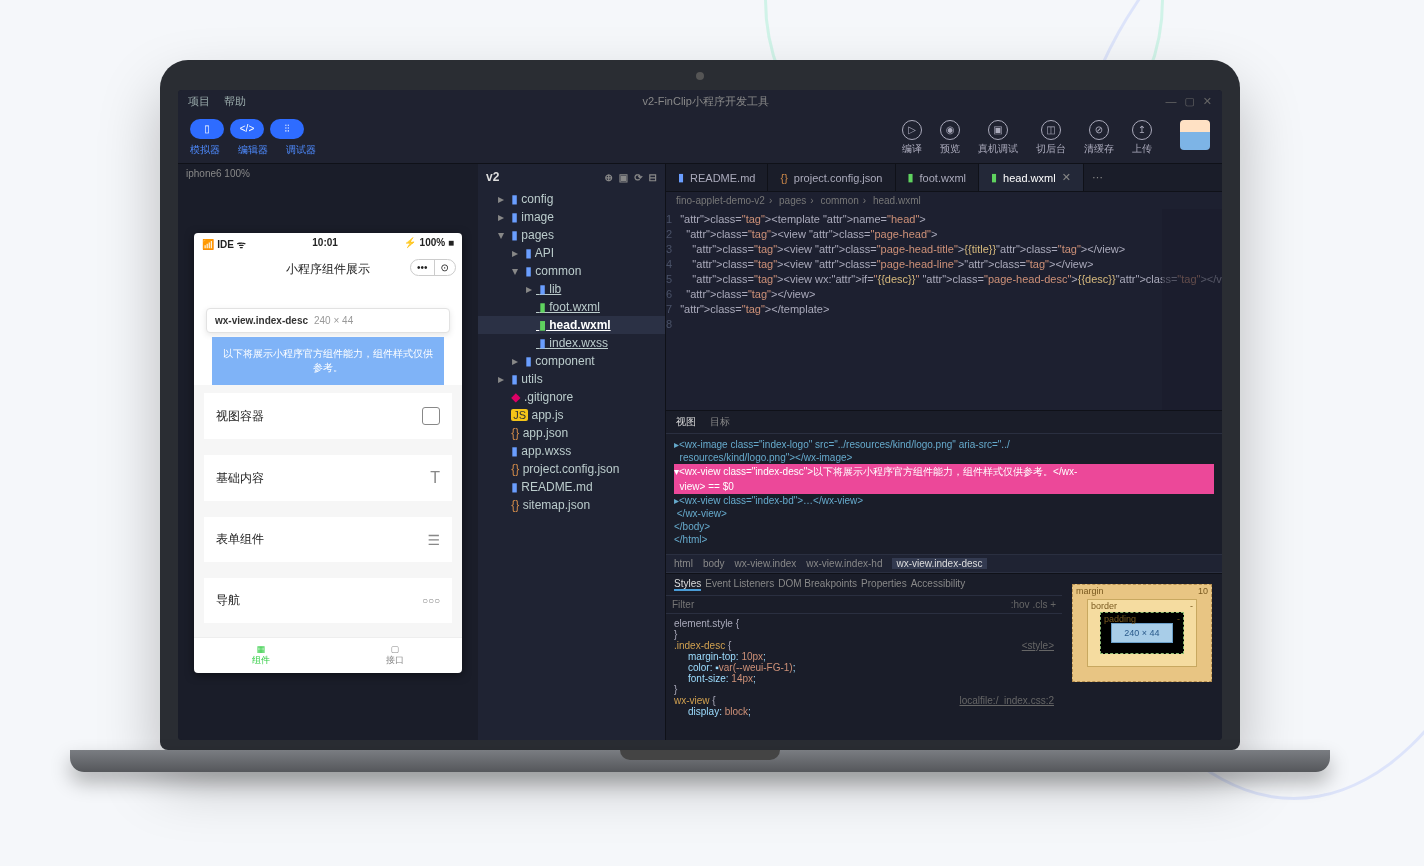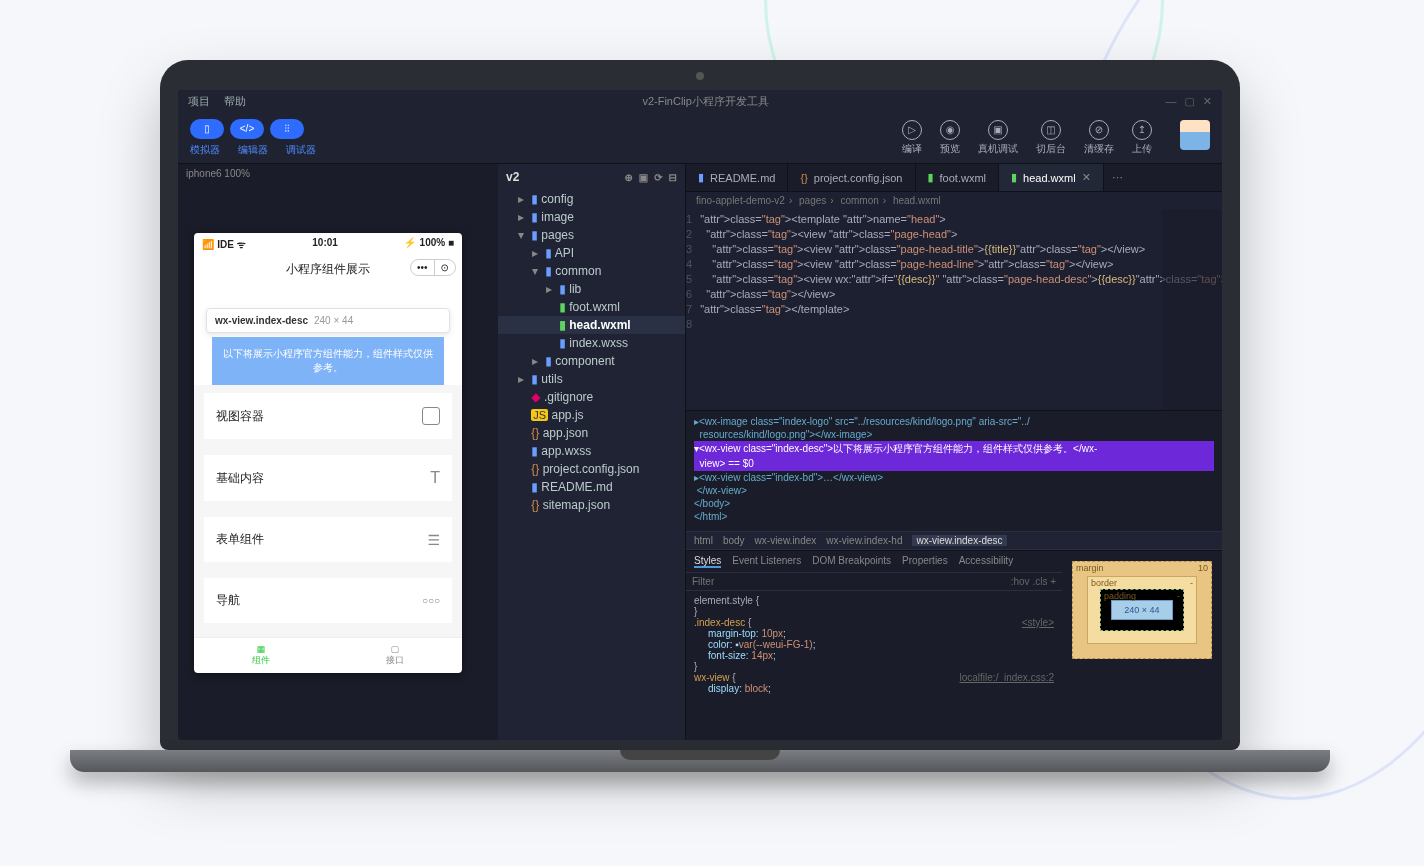--- a/index.html
+++ b/index.html
@@ -49,28 +49,28 @@
 .tip i { color: #999; font-style: normal; }
 .hl-block { background: #7fb3f7; color: #fff; margin: 0 18px; padding: 10px; font-size: 10px; text-align: center; line-height: 1.4; font-family: Liberation Serif, serif; }
 .menu-list { padding: 8px 10px; display: flex; flex-direction: column; gap: 16px; flex: 1; background: #f6f6f6; }
 .menu-item { background: #fff; padding: 14px 12px; display: flex; justify-content: space-between; align-items: center; font-size: 12px; }
 .menu-ic { width: 18px; height: 18px; border: 1.5px solid #888; }
 .tabbar { display: flex; border-top: 1px solid #eee; }
 .tabbar div { flex: 1; text-align: center; padding: 6px; font-size: 9px; color: #888; }
 .tabbar .active { color: #2ecc40; }
 
 
-.tree-col { width: 188px; background: #1f2333; border-right: 1px solid #0f1118; font-size: 12px; color: #bcc; margin-left: 20px; }
+.tree-col { width: 188px; background: #1f2333; border-right: 1px solid #0f1118; font-size: 12px; color: #bcc; }
 .tree-head { padding: 6px 8px; display: flex; justify-content: space-between; align-items: center; font-weight: 600; color: #ddd; }
 .tree-icons { display: flex; gap: 6px; color: #888; font-size: 10px; }
 .tree ul { list-style: none; }
 .tree li { padding: 2px 0 2px 8px; white-space: nowrap; cursor: default; }
 .tree .indent1 { padding-left: 20px; }
 .tree .indent2 { padding-left: 34px; }
-.tree .indent3 { padding-left: 48px; }
+.tree .indent3 { padding-left: 48px; text-decoration: underline; }
 .car { color: #888; display: inline-block; width: 10px; }
 .fold { color: #6a9eff; }
 .f-md { color: #6a9eff; }
 .f-js { background: #f5c518; color: #333; font-size: 11px; padding: 0 2px; border-radius: 2px; }
 .f-wx { color: #5fd35f; }
 .f-css { color: #6a9eff; }
 .f-json { color: #d08a4a; }
 .sel { background: #2b3145; color: #fff; font-weight: 600; }
 
 
@@ -90,30 +90,30 @@
 .lines { padding: 4px 0 0; }
 .lines div { height: 15px; white-space: pre; }
 .str { color: #ce9178; }
 .var { color: #d7ba7d; }
 .minimap { position: absolute; right: 0; top: 0; width: 60px; height: 100%; background: #1a1d2b; opacity: 0.6; }
 
 .devtools { height: 330px; background: #1a1d29; border-top: 1px solid #0f1118; display: flex; flex-direction: column; font-size: 10px; }
 .dt-tabs { display: flex; gap: 14px; padding: 4px 10px; color: #888; border-bottom: 1px solid #2a2f40; }
 .dt-tabs .on { color: #ddd; }
 .dom-pane { flex: 0 0 120px; padding: 4px 8px; font-family: Consolas, monospace; color: #888; overflow: hidden; }
-.dom-pane .hl { background: #6d28d9; color: #fff; padding: 1px 0; }
+.dom-pane .hl { background: #ec4899; color: #fff; padding: 1px 0; }
 .dom-pane .cyan { color: #6ac; }
 .dom-pane div { line-height: 13px; white-space: pre; }
 
 .crumb2 { padding: 3px 8px; background: #1f2333; color: #888; display: flex; gap: 10px; border-top: 1px solid #2a2f40; border-bottom: 1px solid #2a2f40; }
 .crumb2 .on { background: #333a50; color: #ddd; padding: 0 4px; }
 
 .styles-row { flex: 1; display: flex; border-top: 1px solid #0f1118; min-height: 0; }
 .styles-left { flex: 1; display: flex; flex-direction: column; }
-.st-tabs { display: flex; gap: 11px; padding: 4px 8px; color: #888; border-bottom: 1px solid #2a2f40; }
+.st-tabs { display: flex; gap: 4px; padding: 4px 8px; color: #888; border-bottom: 1px solid #2a2f40; }
 .st-tabs .on { color: #ddd; border-bottom: 2px solid #4a9cd6; }
 .filter-row { display: flex; padding: 3px 6px; border-bottom: 1px solid #2a2f40; color: #666; }
 .filter-row input { flex: 1; background: transparent; border: none; color: #888; font-size: 10px; outline: none; }
 .css-rules { padding: 4px 8px; font-family: Consolas, monospace; color: #aab; font-size: 10px; }
 .css-rules .sel2 { color: #d0a050; }
 .css-rules .prop { color: #9cdcfe; padding-left: 14px; }
 .css-rules .pval { color: #ce9178; }
 .css-rules .src { float: right; color: #666; text-decoration: underline; }
 
 .box-model { width: 160px; padding: 10px; }
@@ -302,20 +302,24 @@
                 <div>    <span <span="" class="&lt;span">"attr"</span>&gt;class=<span class="str">"tag"</span>&gt;&lt;view <span class="&lt;span">"attr"</span>&gt;class=<span class="str">"page-head-line"</span>&gt;<span <span="" class="&lt;span">"attr"</span>&gt;class=<span class="str">"tag"</span>&gt;&lt;/view&gt;</div>
                 <div>    <span <span="" class="&lt;span">"attr"</span>&gt;class=<span class="str">"tag"</span>&gt;&lt;view wx:<span class="&lt;span">"attr"</span>&gt;if=<span class="str">"<span class="var">{{desc}}</span>"</span> <span class="&lt;span">"attr"</span>&gt;class=<span class="str">"page-head-desc"</span>&gt;<span class="var">{{desc}}</span><span <span="" class="&lt;span">"attr"</span>&gt;class=<span class="str">"tag"</span>&gt;&lt;/vi</div>
                 <div>  <span <span="" class="&lt;span">"attr"</span>&gt;class=<span class="str">"tag"</span>&gt;&lt;/view&gt;</div>
                 <div><span <span="" class="&lt;span">"attr"</span>&gt;class=<span class="str">"tag"</span>&gt;&lt;/template&gt;</div>
                 <div></div>
               </div>
          <div class="minimap"></div>
        </div>
 
        <div class="devtools">
+         <div class="dt-tabs">
+           <span class="on">视图</span>
+           <span>目标</span>
+         </div>
          <div class="dom-pane">
            <div><span class="cyan">▸&lt;wx-image class="index-logo" src="../resources/kind/logo.png" aria-src="../</span></div>
            <div><span class="cyan">  resources/kind/logo.png"&gt;&lt;/wx-image&gt;</span></div>
            <div class="hl">▾&lt;wx-view class="index-desc"&gt;以下将展示小程序官方组件能力，组件样式仅供参考。&lt;/wx-</div>
            <div class="hl">  view&gt; == $0</div>
            <div><span class="cyan">▸&lt;wx-view class="index-bd"&gt;…&lt;/wx-view&gt;</span></div>
            <div><span class="cyan"> &lt;/wx-view&gt;</span></div>
            <div><span class="cyan">&lt;/body&gt;</span></div>
            <div><span class="cyan">&lt;/html&gt;</span></div>
          </div>

